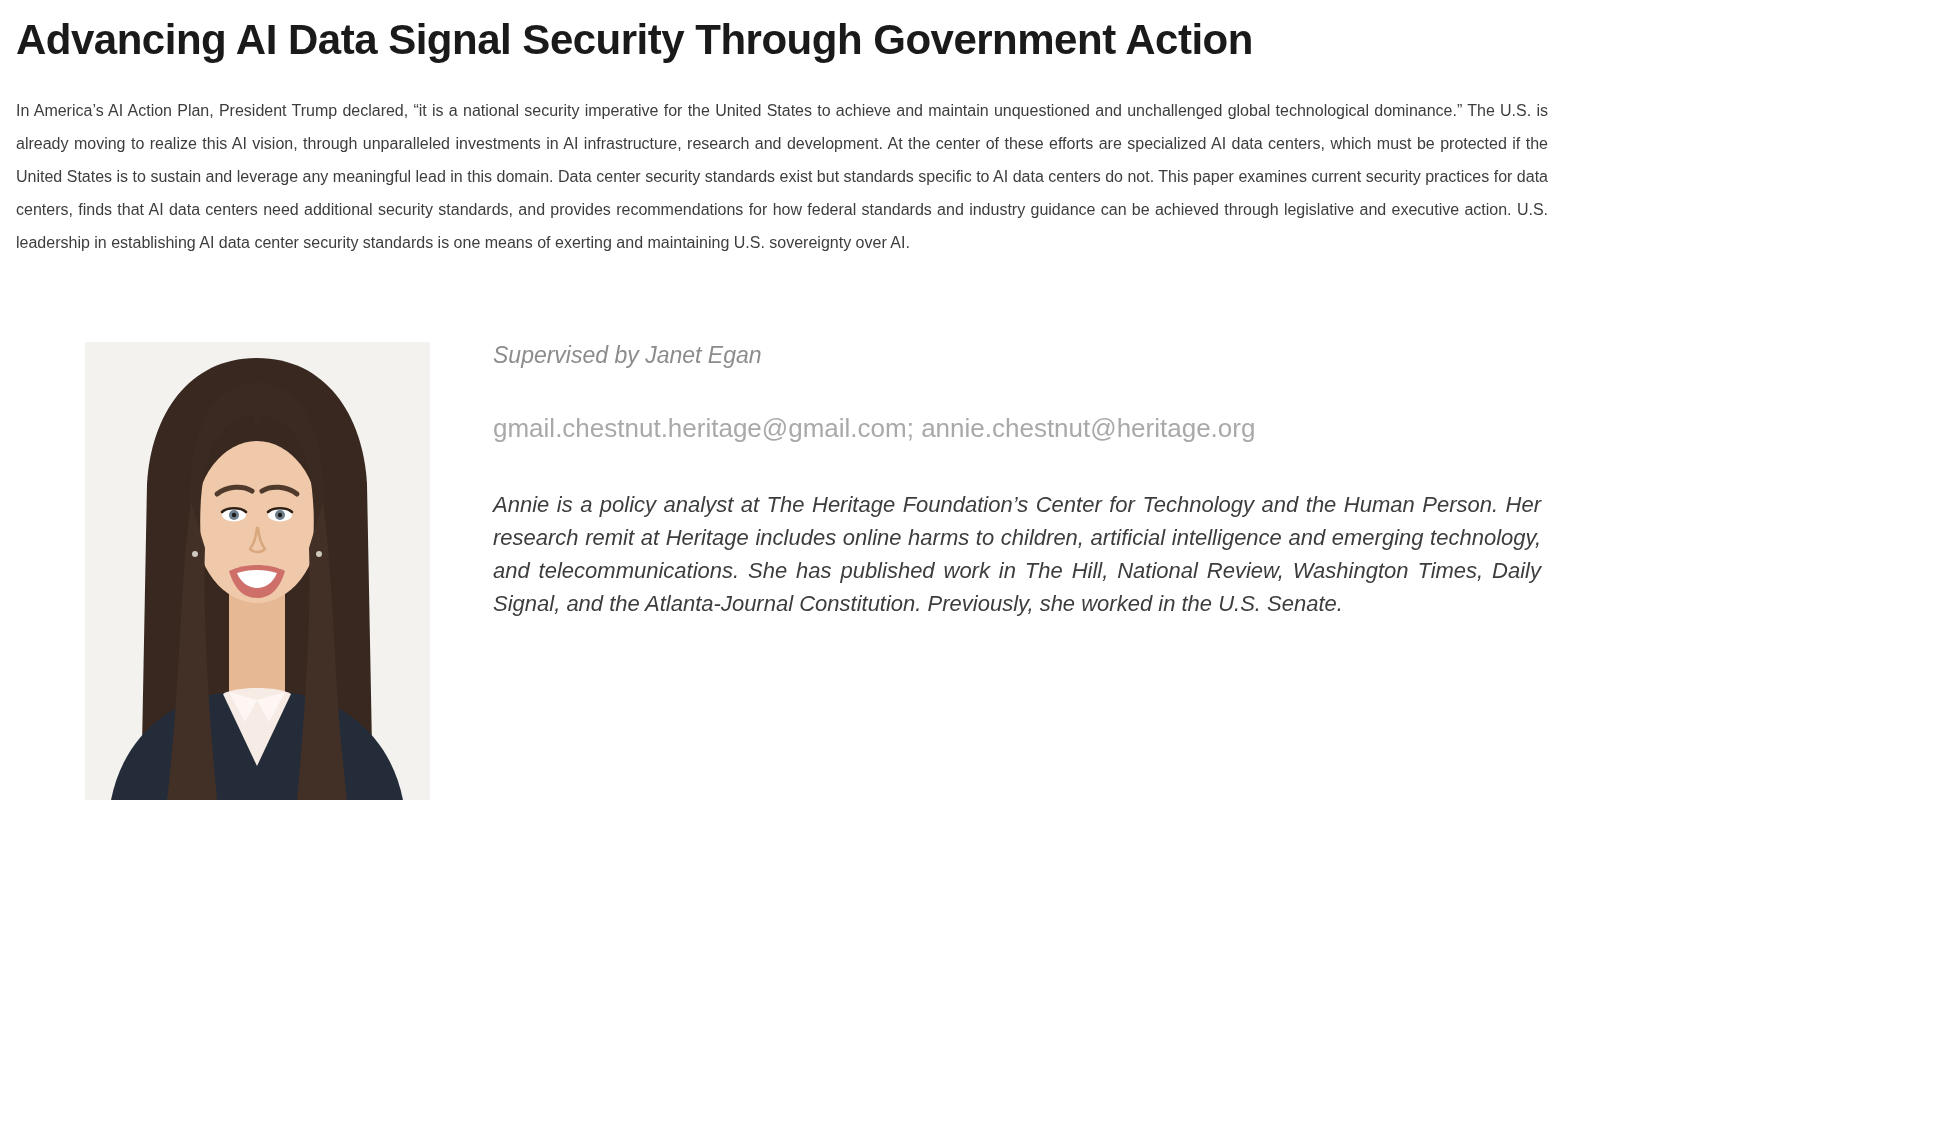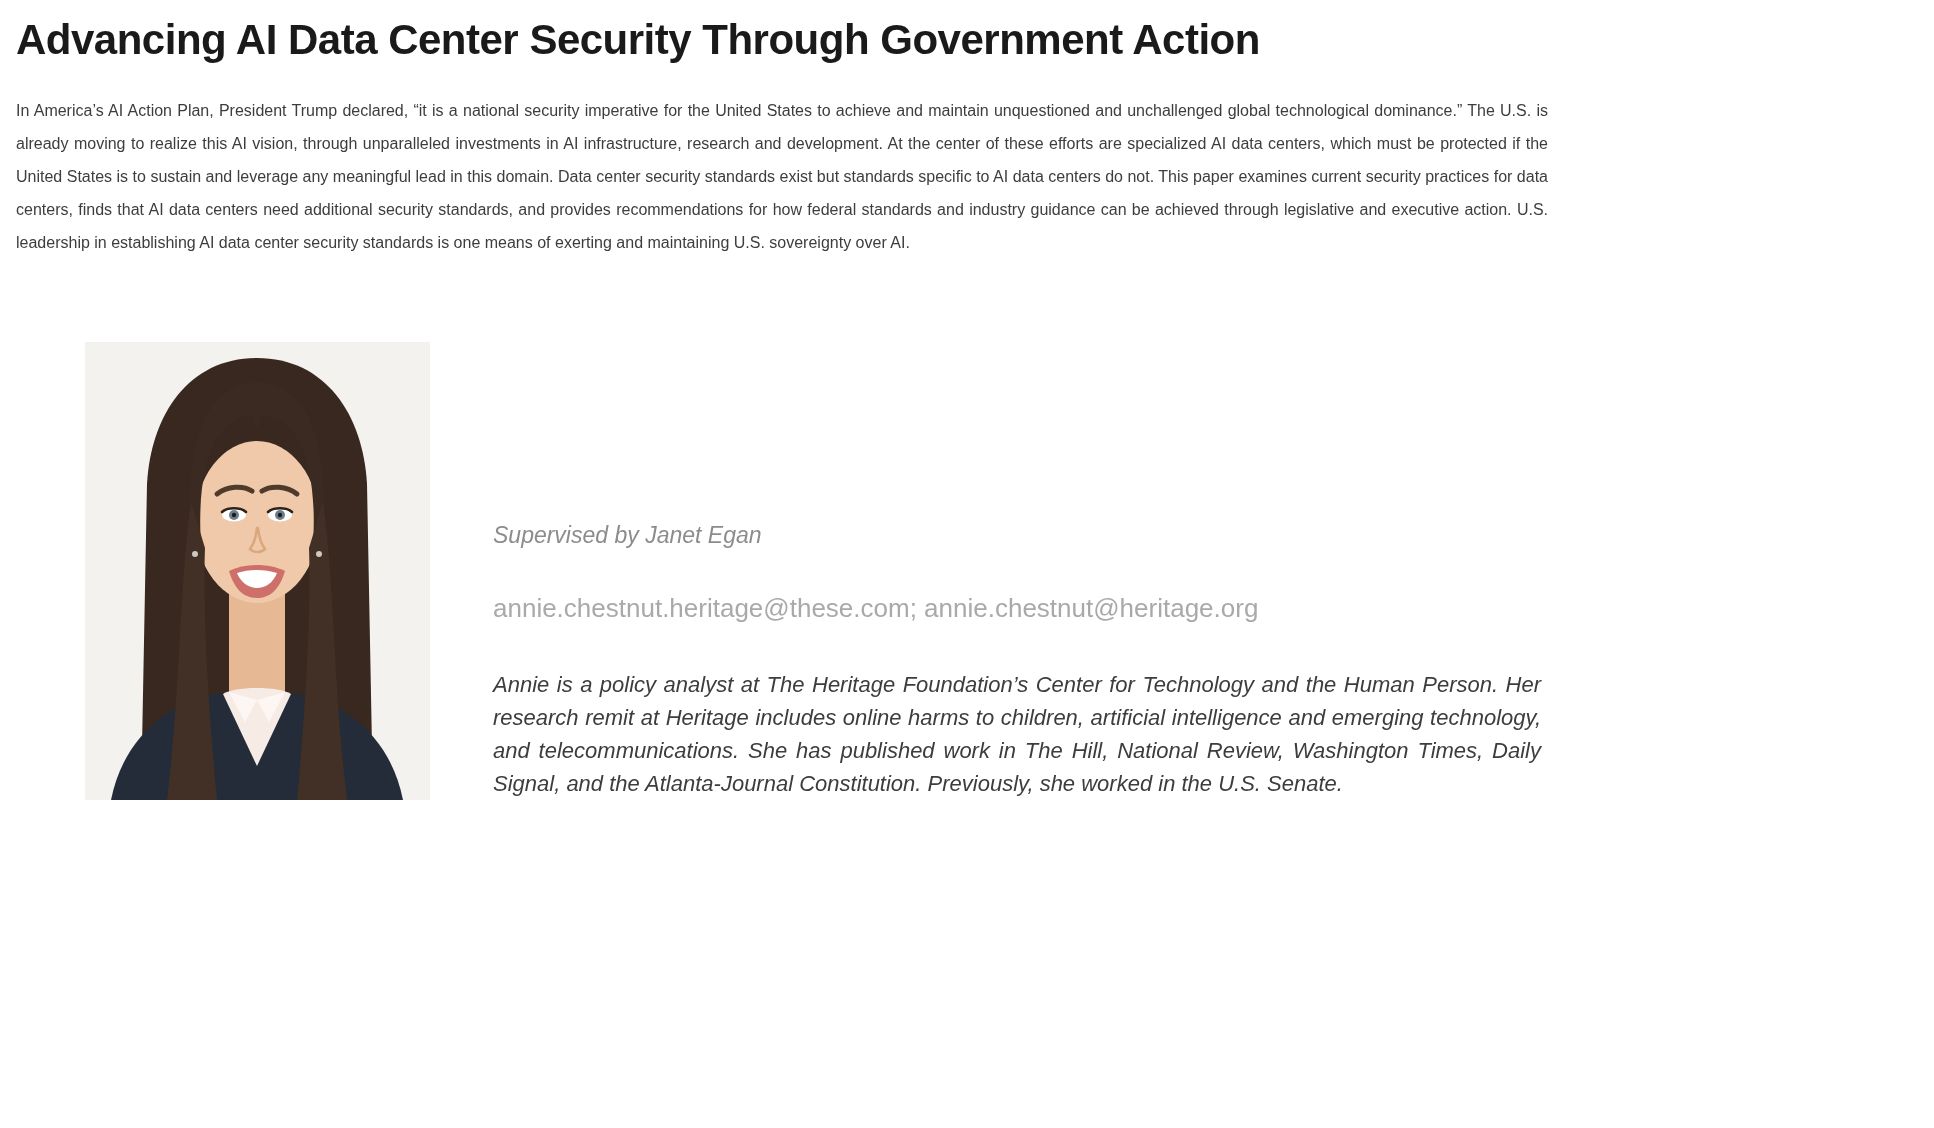--- a/index.html
+++ b/index.html
@@ -27,21 +27,21 @@
   }
   .abstract {
     font-size: 16px;
     line-height: 33px;
     color: #3d3d3d;
     text-align: justify;
     margin: 0;
   }
   .author-section {
     display: flex;
-    align-items: flex-end;
+    align-items: flex-start;
     margin-top: 83px;
   }
   .author-photo {
     width: 345px;
     height: 458px;
     margin-left: 69px;
     flex-shrink: 0;
     overflow: hidden;
     background: #f5f4f2;
   }
@@ -81,21 +81,21 @@
     margin: 0;
     max-width: 1048px;
     font-style: italic;
   }
 </style>
 </head>
 <body>
 
 <div class="content">
 
-  <h1 class="page-title">Advancing AI Data Center Security Through Government Action</h1>
+  <h1 class="page-title">Advancing AI Data Signal Security Through Government Action</h1>
 
   <p class="abstract">In America’s AI Action Plan, President Trump declared, “it is a national security imperative for the United States to achieve and maintain unquestioned and unchallenged global technological dominance.” The U.S. is already moving to realize this AI vision, through unparalleled investments in AI infrastructure, research and development. At the center of these efforts are specialized AI data centers, which must be protected if the United States is to sustain and leverage any meaningful lead in this domain. Data center security standards exist but standards specific to AI data centers do not. This paper examines current security practices for data centers, finds that AI data centers need additional security standards, and provides recommendations for how federal standards and industry guidance can be achieved through legislative and executive action. U.S. leadership in establishing AI data center security standards is one means of exerting and maintaining U.S. sovereignty over AI.</p>
 
   <div class="author-section">
 
     <div class="author-photo" role="img" aria-label="Portrait photo of Annie Chestnut">
       <svg viewBox="0 0 345 458" preserveAspectRatio="xMidYMid slice" aria-hidden="true">
 
         <rect width="345" height="458" fill="#f6f4f2"></rect>
         <rect width="345" height="458" fill="#efedea" opacity="0.35"></rect>
@@ -136,20 +136,20 @@
 
         <circle cx="110" cy="212" r="3" fill="#cfc8bf"></circle>
         <circle cx="234" cy="212" r="3" fill="#cfc8bf"></circle>
       </svg>
     </div>
 
     <div class="author-info">
       <p class="supervised">Supervised by Janet Egan</p>
 
 
-      <p class="author-emails">annie.chestnut.heritage@these.com; annie.chestnut@heritage.org</p>
+      <p class="author-emails">gmail.chestnut.heritage@gmail.com; annie.chestnut@heritage.org</p>
 
       <p class="author-bio">Annie is a policy analyst at The Heritage Foundation’s Center for Technology and the Human Person. Her research remit at Heritage includes online harms to children, artificial intelligence and emerging technology, and telecommunications. She has published work in The Hill, National Review, Washington Times, Daily Signal, and the Atlanta-Journal Constitution. Previously, she worked in the U.S. Senate.</p>
     </div>
 
   </div>
 
 </div>
 
 </body></html>

